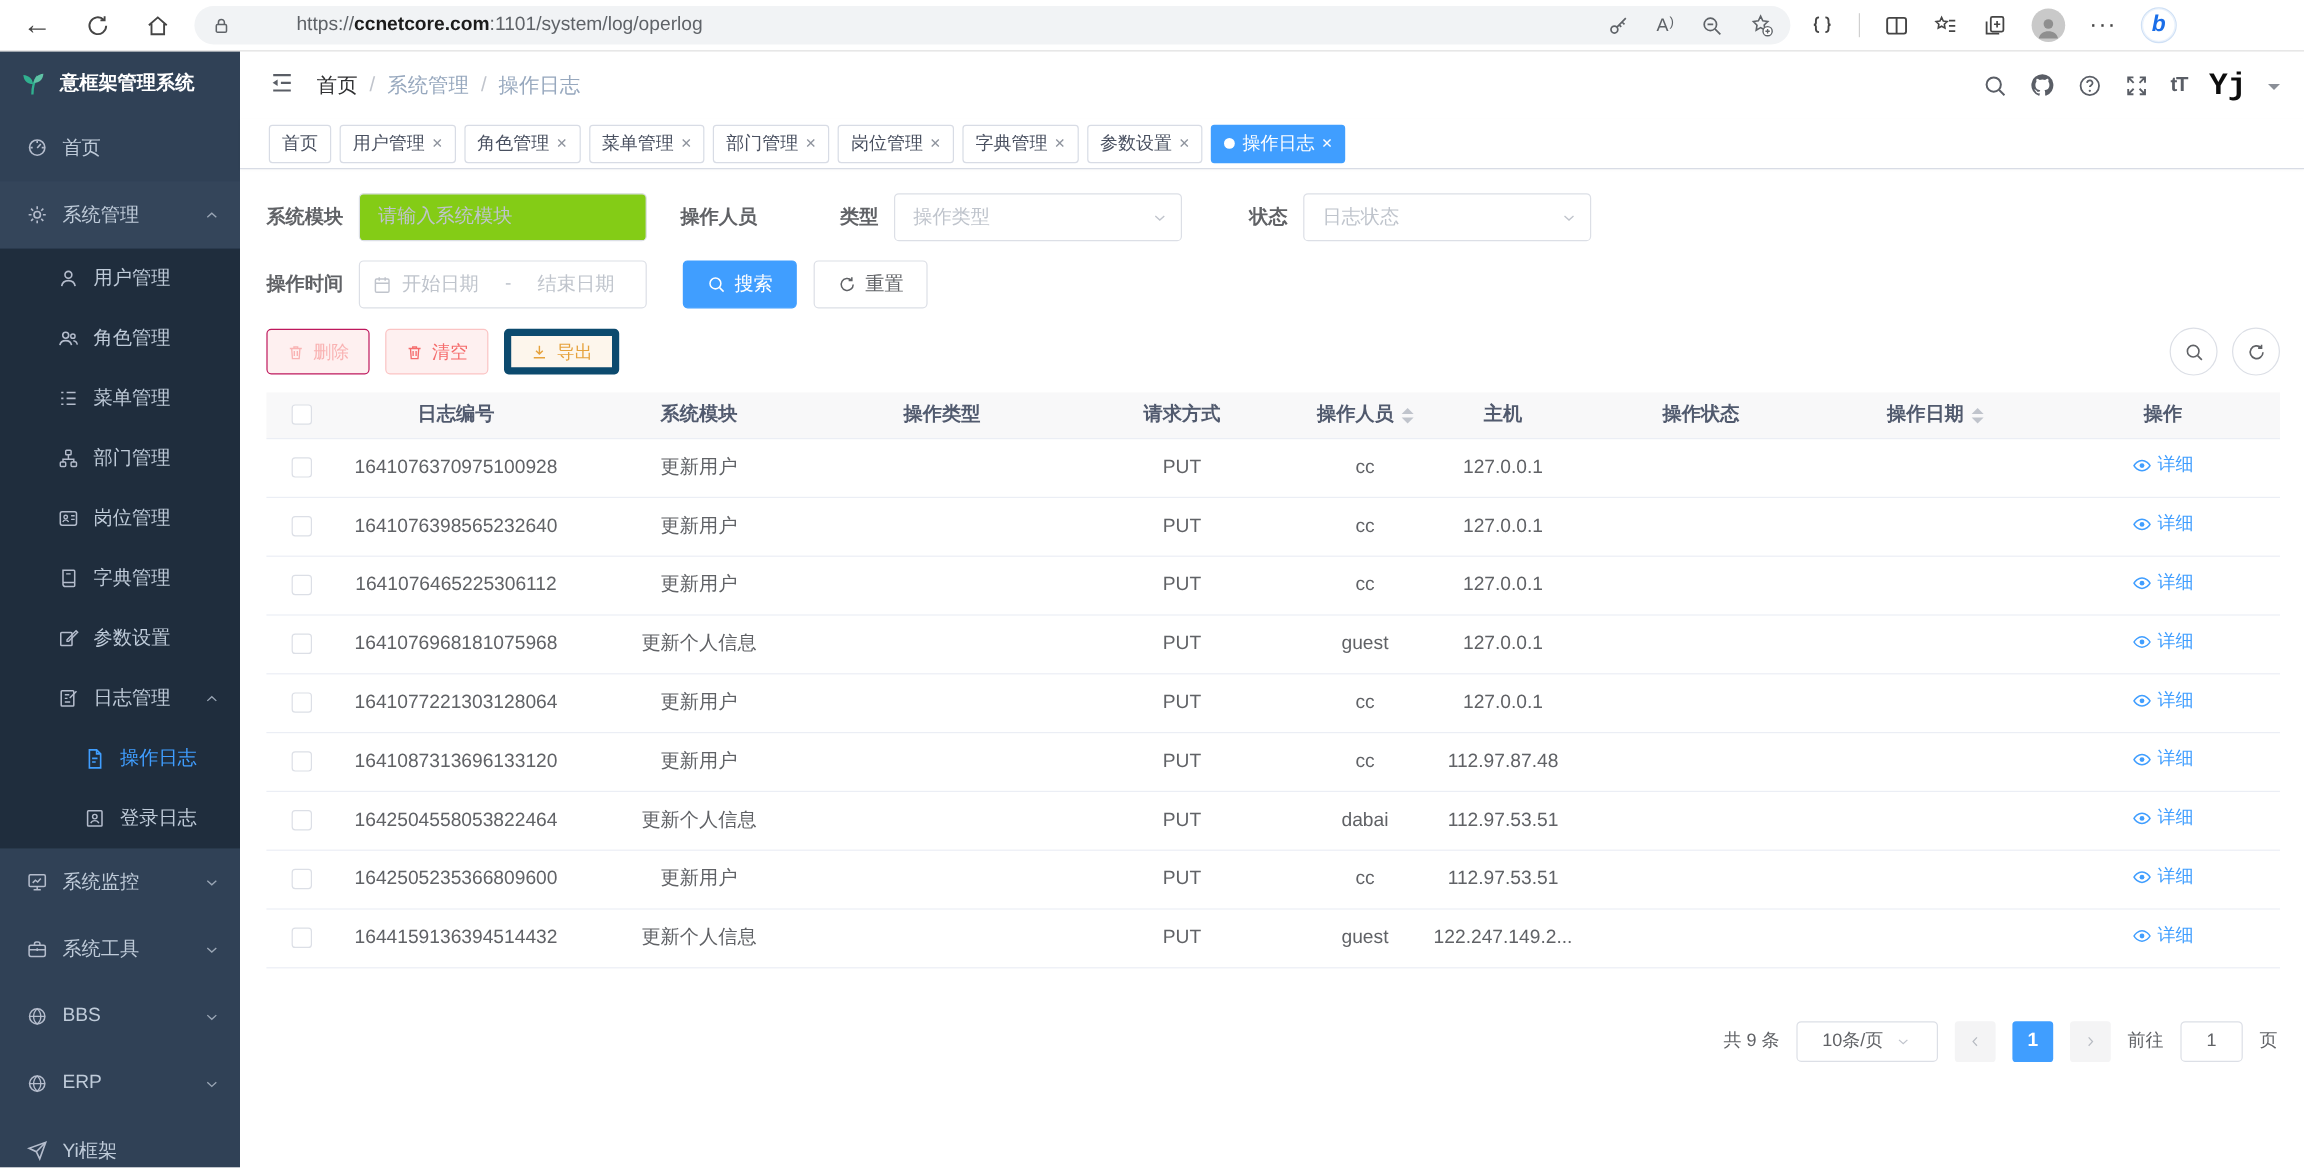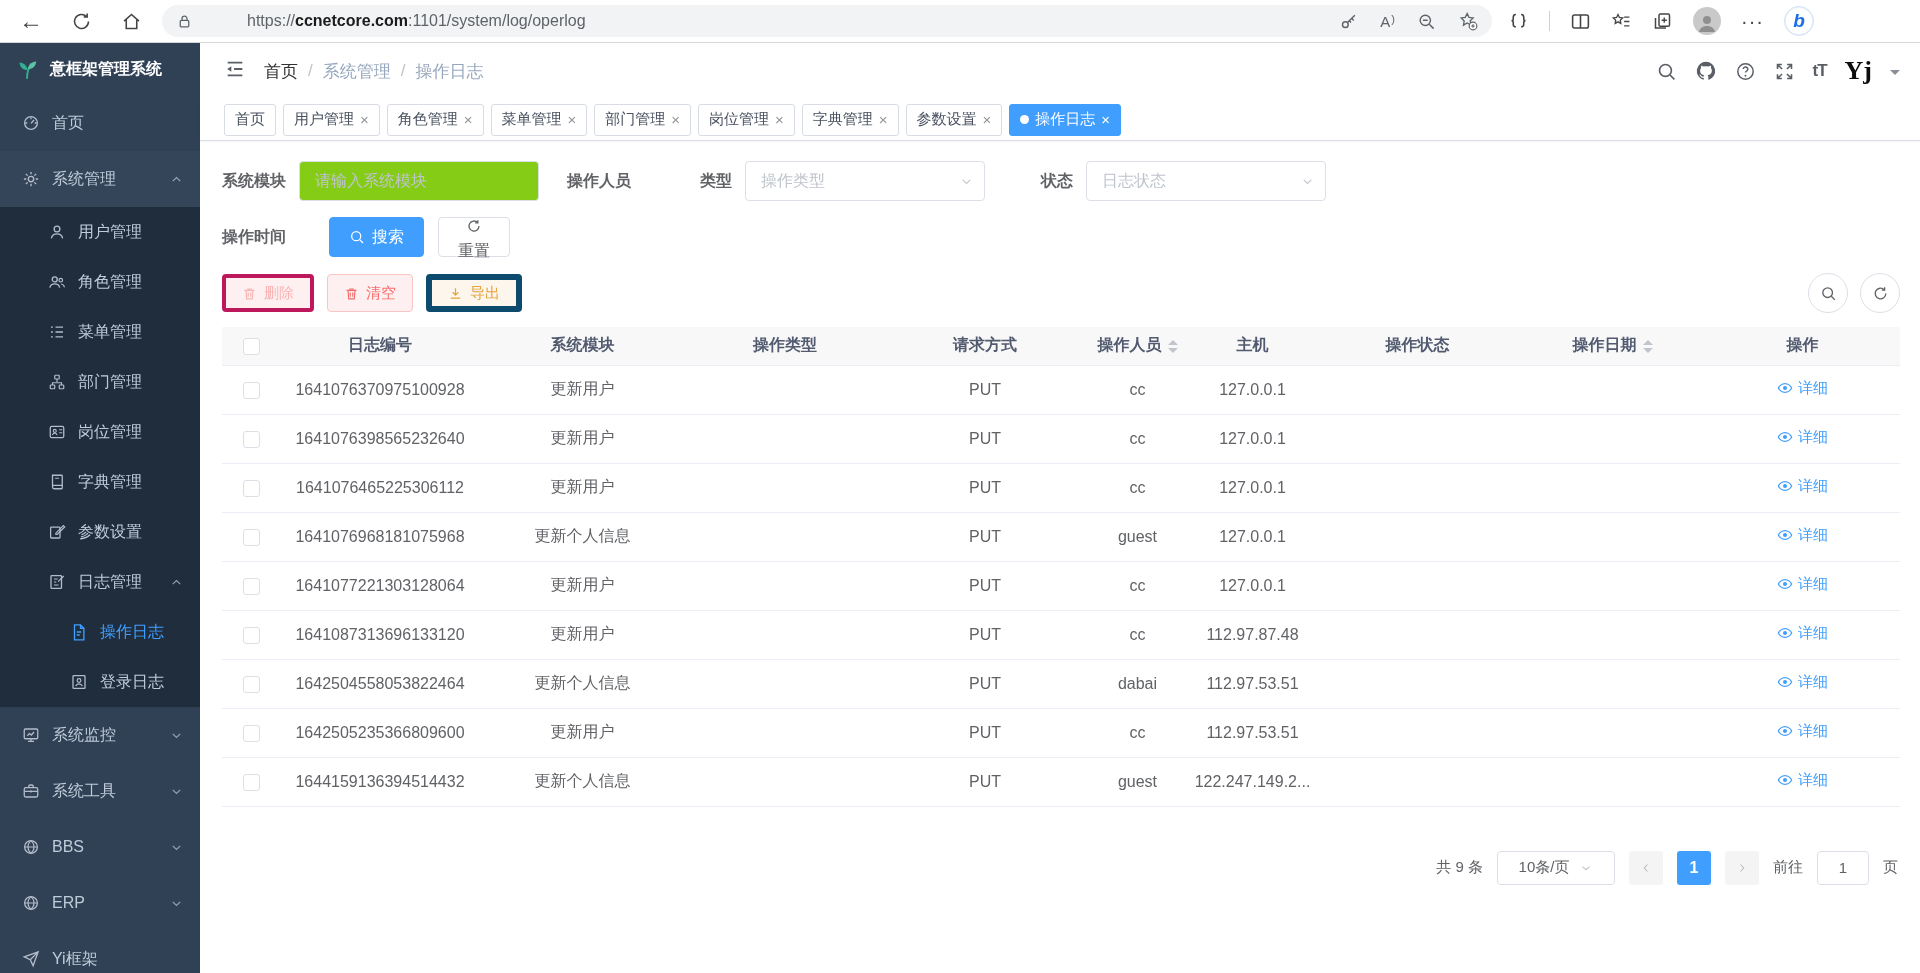--- a/index.html
+++ b/index.html
@@ -52,21 +52,21 @@
   
   .main{ flex:1; display:flex; flex-direction:column; background:#fff; min-width:0; }
   .navbar{ height:56px; display:flex; align-items:center; padding:0 20px 0 24px; }
   .hamburger{ cursor:pointer; color:#5a5e66; }
   .breadcrumb{ margin-left:18px; font-size:17px; display:flex; gap:10px; align-items:center; }
   .bc-home{ color:#303133; cursor:pointer; }
   .bc-sep{ color:#c0c4cc; }
   .bc-link{ color:#97a8be; cursor:pointer; }
   .nav-right{ margin-left:auto; display:flex; align-items:center; gap:18px; color:#5a5e66; }
   .tT{ font-size:17px; font-weight:600; letter-spacing:-1px; }
-  .brand-badge{ font-size:26px; font-weight:900; color:#0d0d0d; font-family:Liberation Serif, serif; }
+  .brand-badge{ font-size:26px; font-weight:900; color:#0d0d0d; font-family:Liberation Mono, monospace; }
   .caret-down{ width:0; height:0; border:5px solid transparent; border-top-color:#8a8f97; margin-top:8px; }
 
   
   .tabs-bar{ height:42px; display:flex; align-items:center; gap:7px; padding:0 24px;
     border-bottom:1px solid #d8dce5; box-shadow:0 1px 3px rgba(0,0,0,.04); }
   .tag-tab{ height:32px; display:flex; align-items:center; gap:6px; padding:0 10px;
     border:1px solid #d8dce5; border-radius:3px; background:#fff; font-size:15px; color:#495060; cursor:pointer; }
   .tag-tab .x{ font-size:15px; color:#8f949e; line-height:1; }
   .tag-tab.active{ background:#409EFF; border-color:#409EFF; color:#fff; }
   .tag-tab.active .x{ color:#fff; }
@@ -82,26 +82,26 @@
   .f-select{ width:240px; height:40px; border:1px solid #dcdfe6; border-radius:4px; padding:0 10px 0 15px;
     display:flex; align-items:center; font-size:16px; color:#bfc4cc; cursor:pointer; background:#fff; }
   .f-select .chev{ margin-left:auto; color:#c0c4cc; }
   .gap1{ margin-left:28px; } .gap2{ margin-left:56px; }
   .date-range{ width:240px; height:40px; border:1px solid #dcdfe6; border-radius:4px;
     display:flex; align-items:center; padding:0 10px; gap:8px; color:#bfc4cc; font-size:16px; background:#fff; cursor:pointer;}
   .date-range .sep{ flex:1; text-align:center; color:#bfc4cc; }
   .btn{ height:40px; border-radius:4px; display:inline-flex; align-items:center; gap:7px;
     padding:0 19px; font-size:16px; cursor:pointer; border:1px solid #dcdfe6; background:#fff; color:#606266; }
   .btn-primary{ background:#409EFF; border-color:#409EFF; color:#fff; }
-  .btn-search{ margin-left:30px; } .btn-reset{ margin-left:14px;flex-direction:column; }
+  .btn-search{ margin-left:30px; } .btn-reset{ margin-left:14px; }
 
   .toolbar{ display:flex; align-items:center; margin:4px 0 14px; }
   .tb-btn{ height:38px; border-radius:4px; display:inline-flex; align-items:center; gap:7px;
     padding:0 16px; font-size:15px; cursor:pointer; margin-right:13px; }
-  .tb-delete{ background:#fef0f0; border:4px solid #be185d; color:#f9b3b3; cursor:not-allowed; }
+  .tb-delete{ background:#fef0f0; border:1px solid #be185d; color:#f9b3b3; cursor:not-allowed; }
   .tb-clear{ background:#fef0f0; border:1px solid #fbc4c4; color:#f56c6c; }
   .tb-export{ background:#fdf6ec; border:6px solid #0c4a6e; color:#e6a23c; }
   .tb-right{ margin-left:auto; display:flex; gap:12px; }
   .circle-btn{ width:40px; height:40px; border-radius:50%; border:1px solid #dcdfe6; background:#fff;
     display:flex; align-items:center; justify-content:center; color:#606266; cursor:pointer; }
 
   table{ width:100%; border-collapse:collapse; table-layout:fixed; }
   th{ height:38px; background:#f8f8f9; color:#515a6e; font-size:16px; font-weight:700; text-align:center; }
   td{ height:49px; border-bottom:1px solid #ebeef5; font-size:16px; color:#606266; text-align:center;
     white-space:nowrap; overflow:hidden; text-overflow:ellipsis; }
@@ -579,20 +579,28 @@
         <div class="f-select">
           <span>日志状态</span>
           <svg width="15" height="15" class="ico chev">
               <use href="#i-chevdown"></use>
             </svg>
         </div>
       </div>
 
       <div class="form-row">
         <span class="f-label">操作时间</span>
+        <div class="date-range">
+          <svg width="17" height="17" class="ico" style="color:#c0c4cc">
+              <use href="#i-calendar"></use>
+            </svg>
+          <span>开始日期</span>
+          <span class="sep">-</span>
+          <span style="margin-right:16px">结束日期</span>
+        </div>
         <button class="btn btn-primary btn-search">
           <svg width="16" height="16" class="ico">
               <use href="#i-search"></use>
             </svg>
           <span>搜索</span>
         </button>
         <button class="btn btn-reset">
           <svg width="16" height="16" class="ico">
               <use href="#i-refresh"></use>
             </svg>

